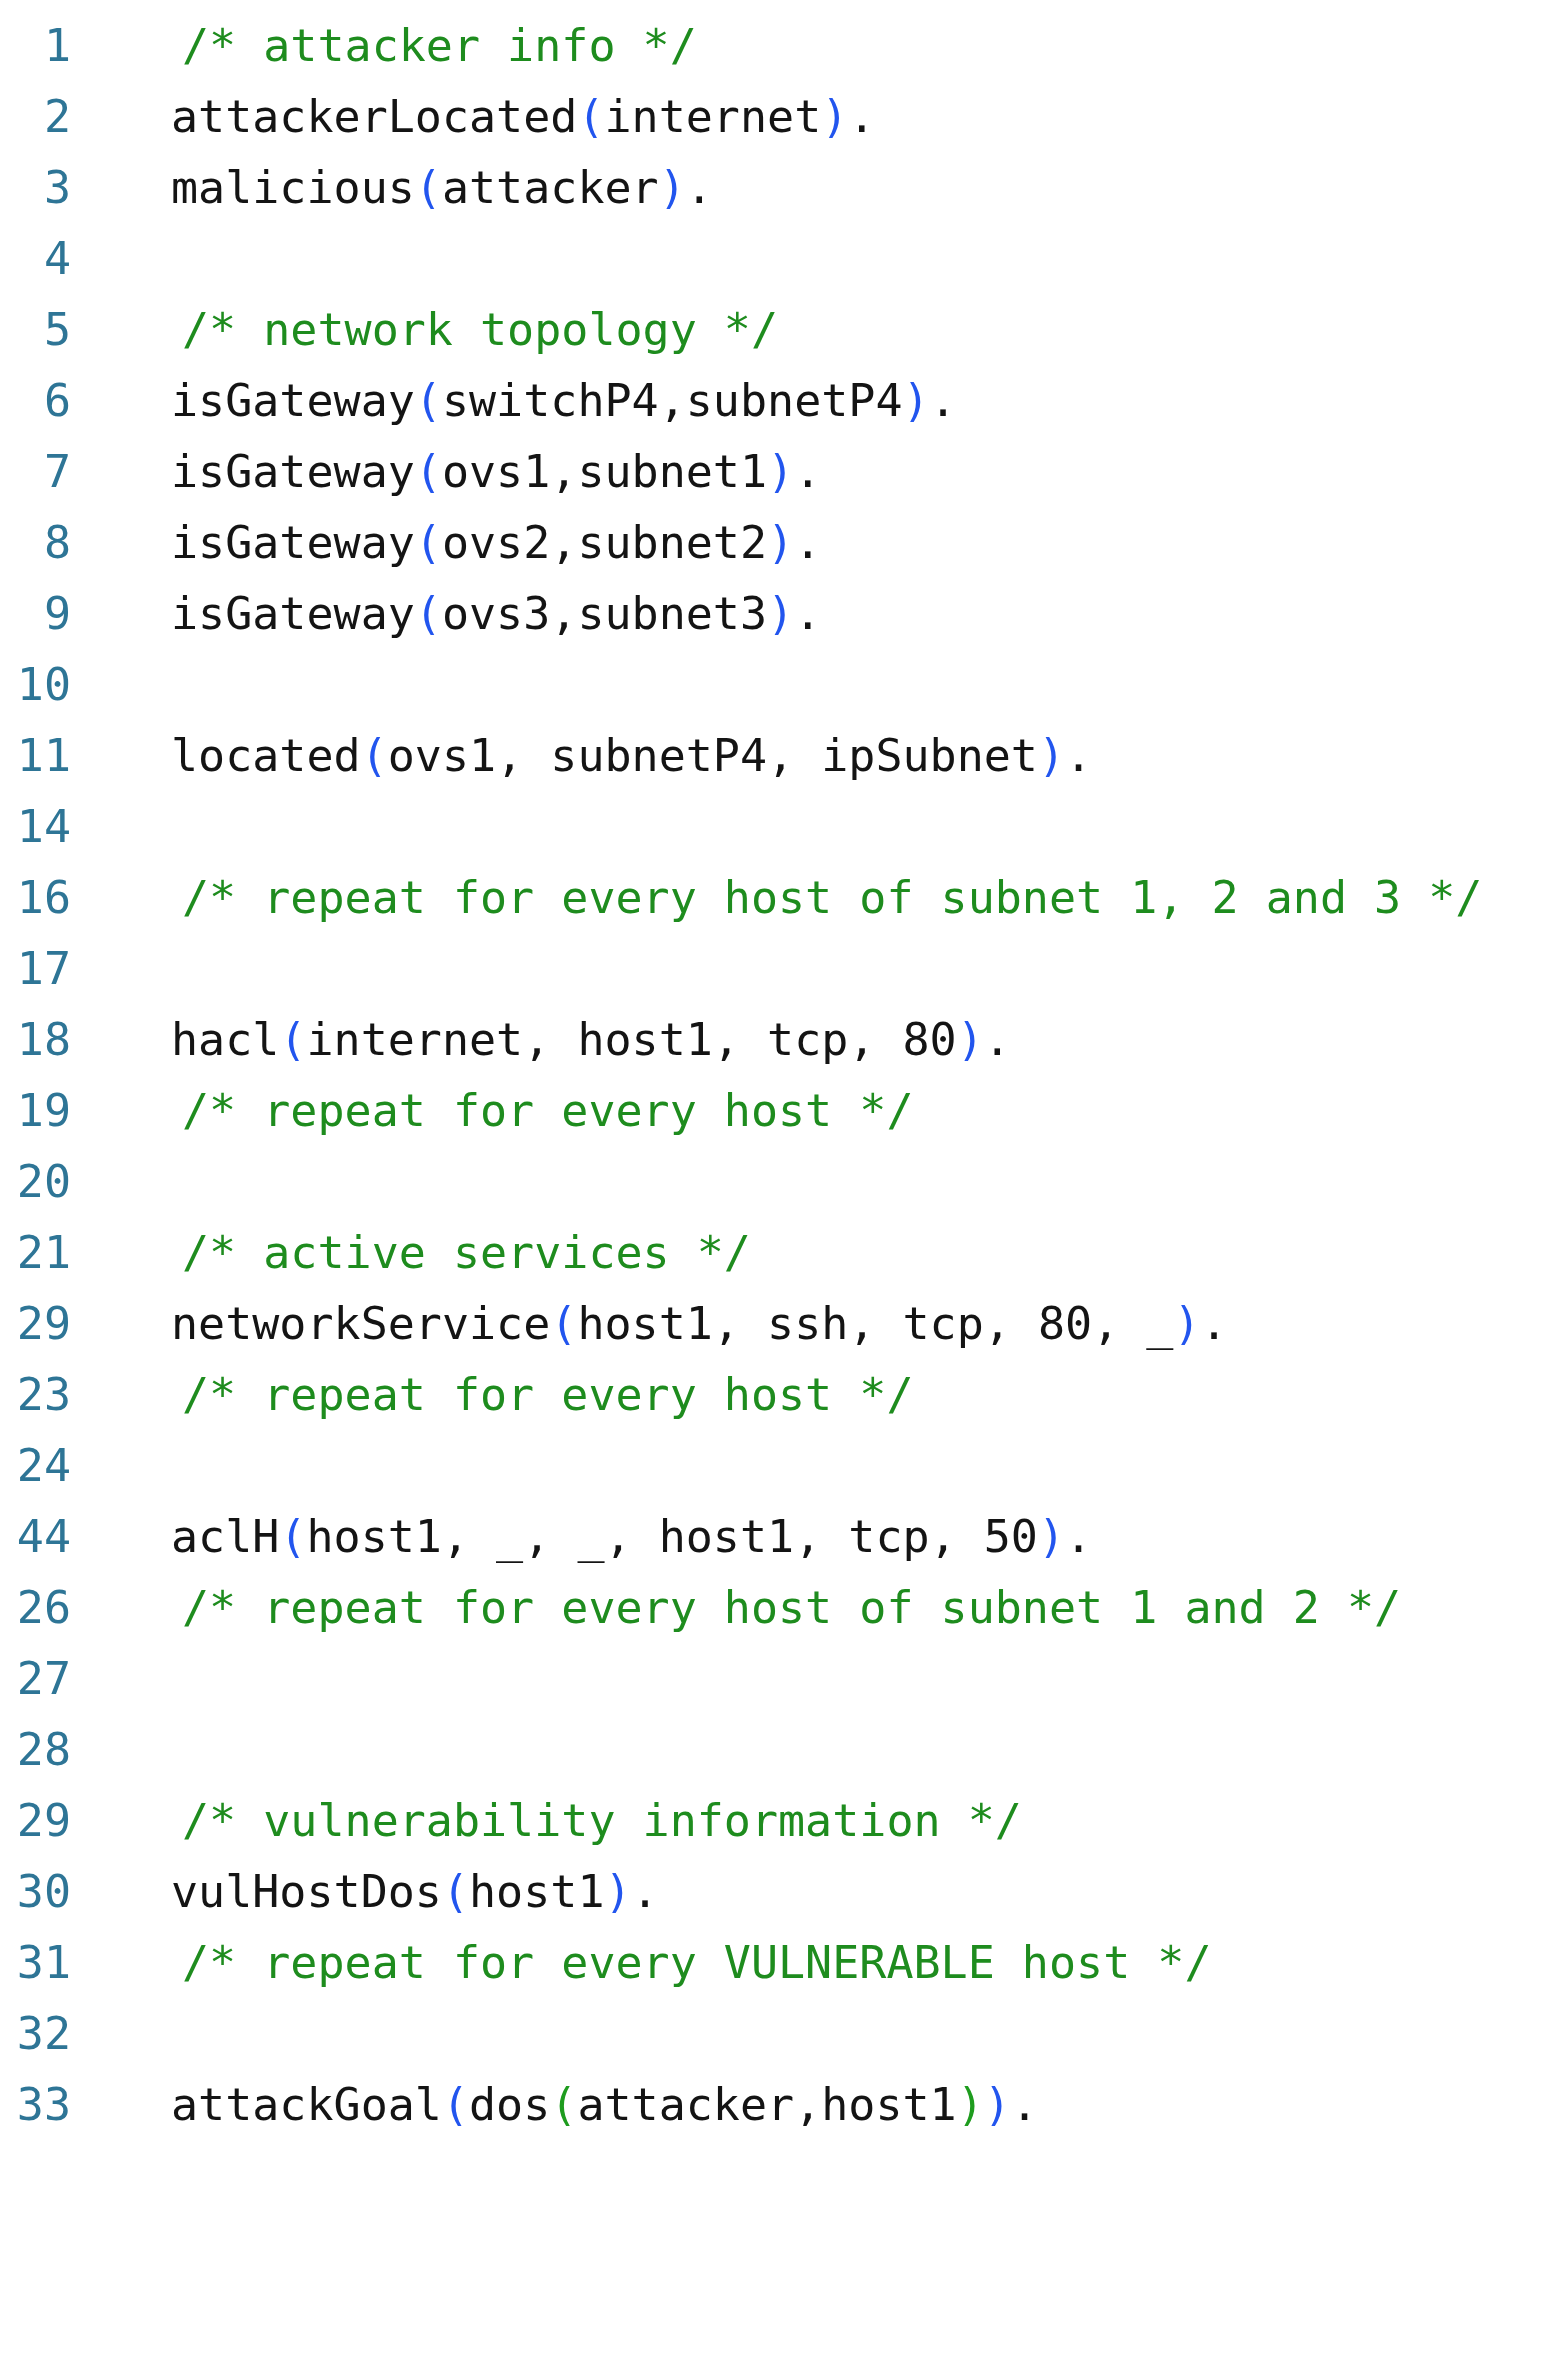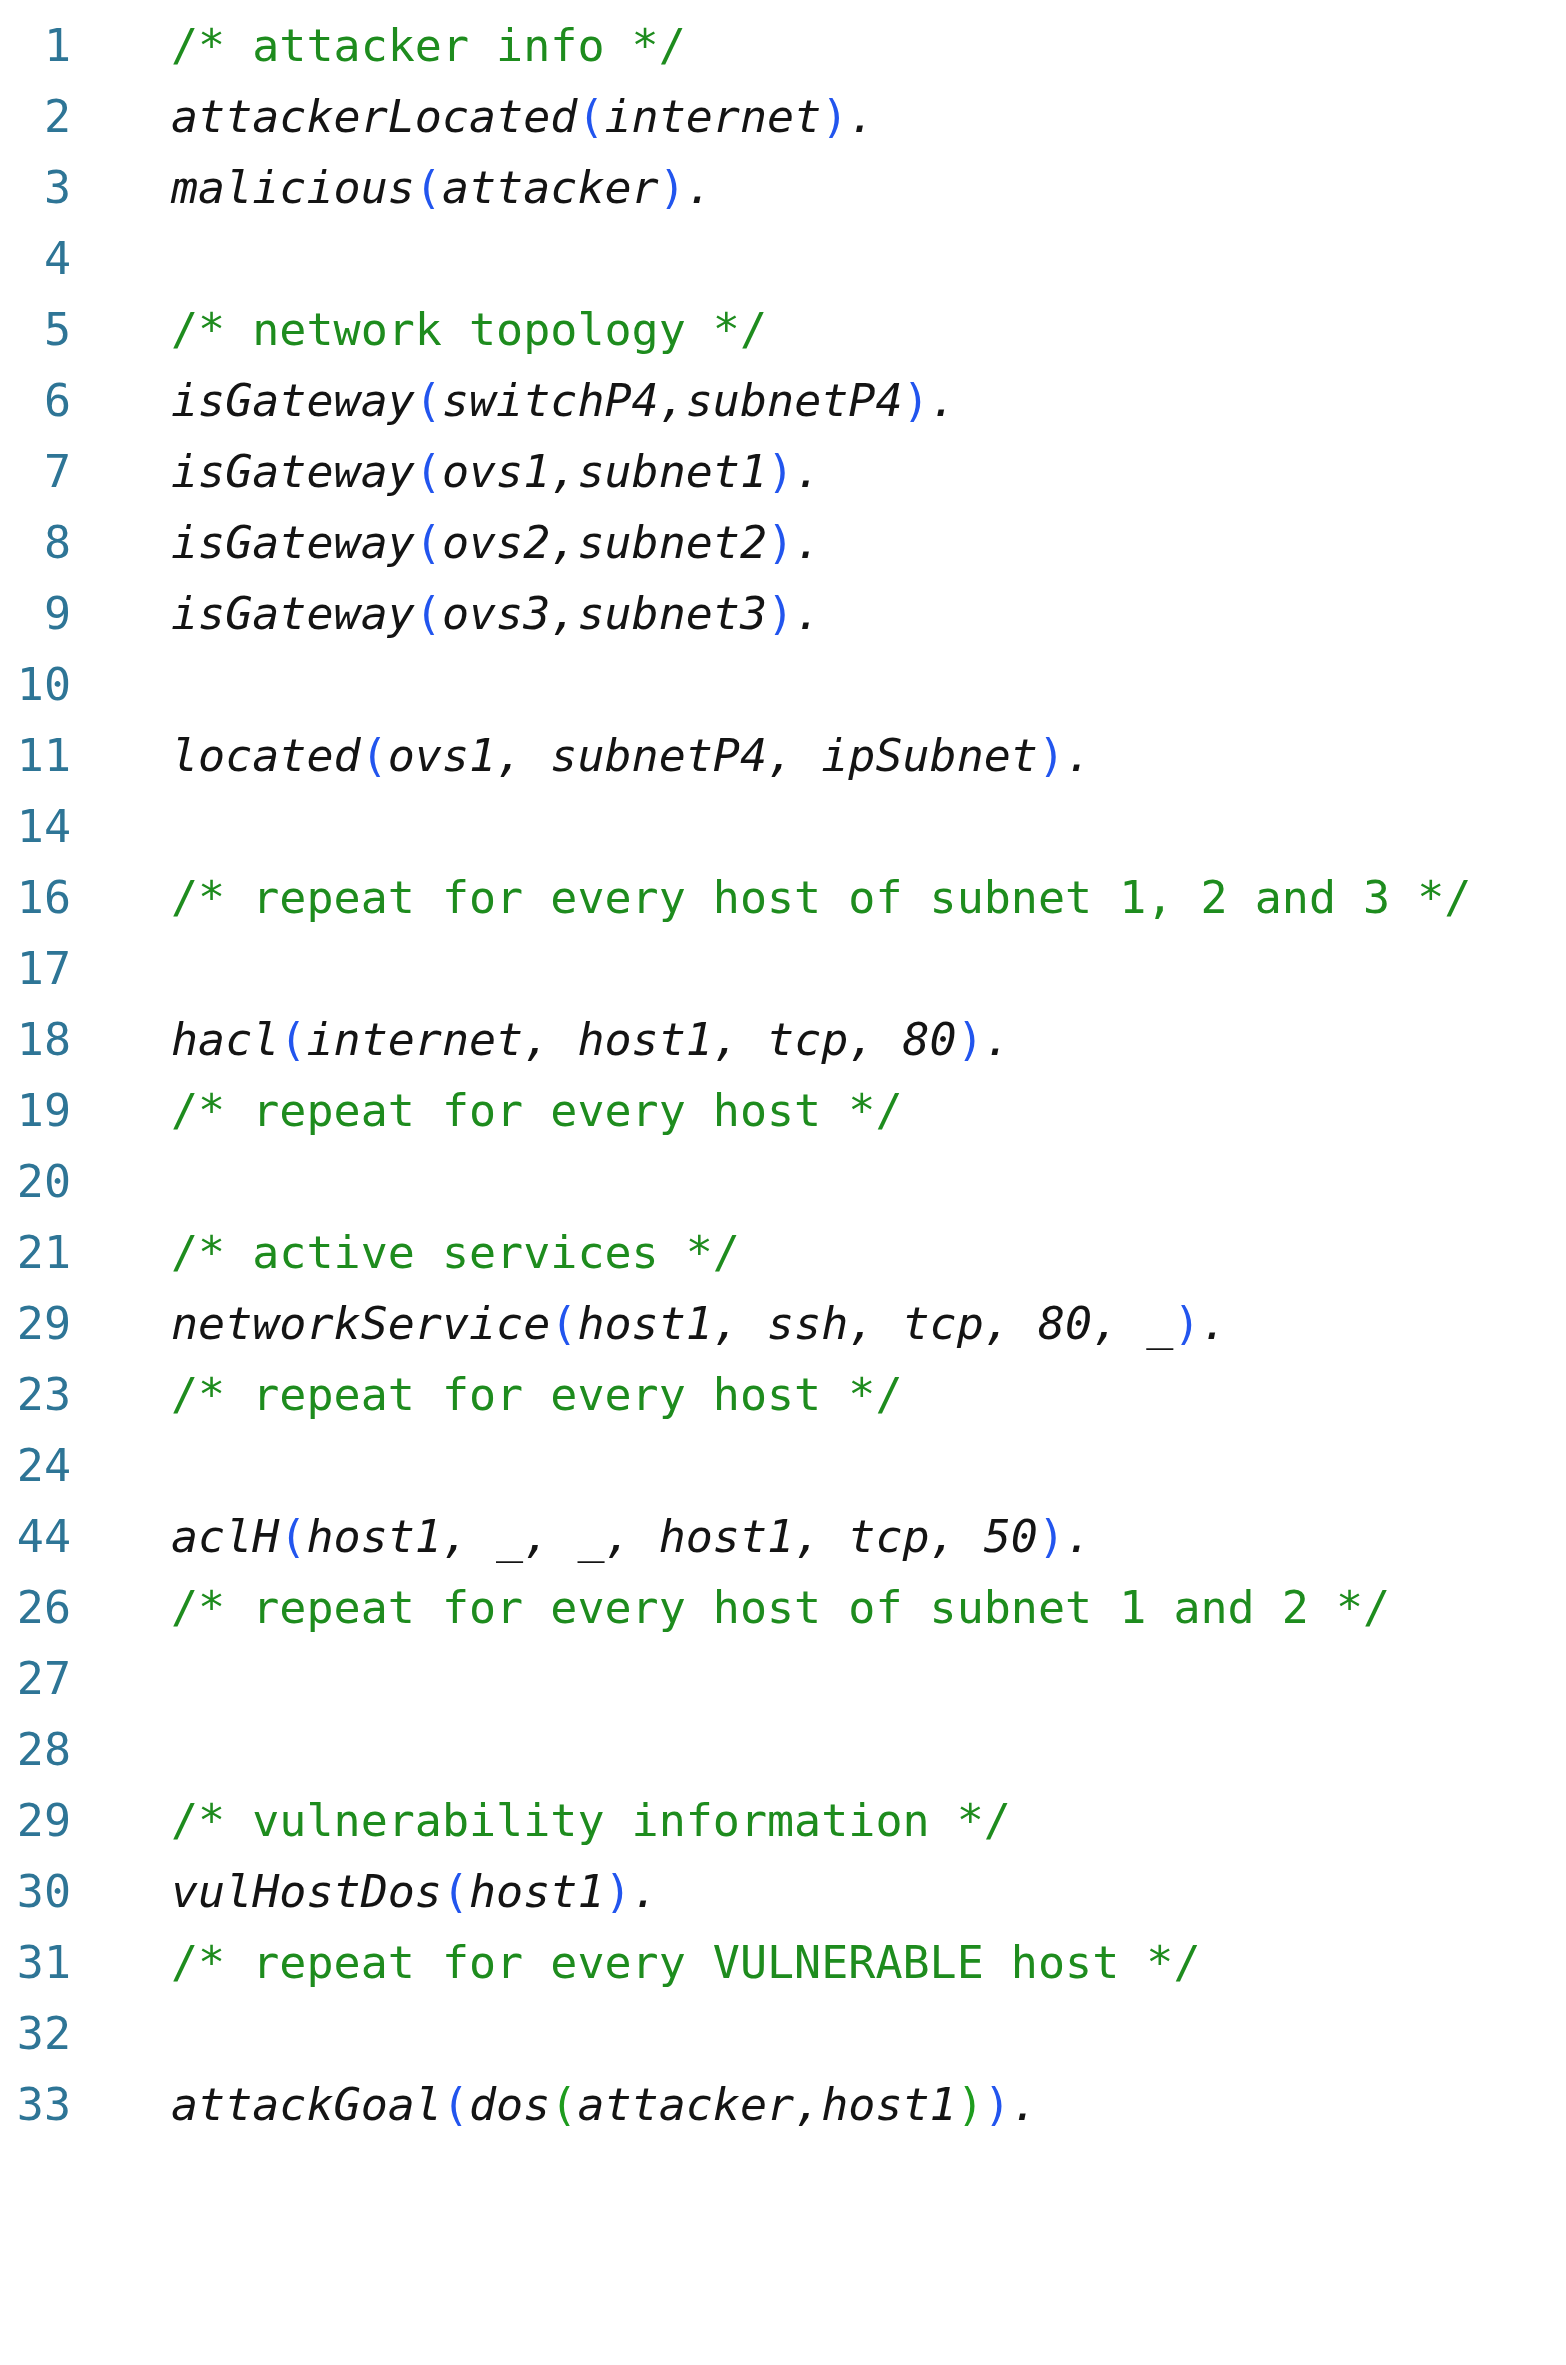--- a/index.html
+++ b/index.html
@@ -31,22 +31,22 @@
   .ln {
     flex: 0 0 71px;
     width: 71px;
     text-align: right;
     color: var(--ln-color);
   }
   .src {
     padding-left: 100px;
     color: var(--code-color);
   }
-  .tk-code    { color: var(--code-color); font-style: italic; }
-  .tk-comment { color: var(--comment-color); }
+  .tk-code    { color: var(--code-color); }
+  .tk-comment { color: var(--comment-color); margin-left: 11px; }
   .tk-paren1  { color: var(--paren1-color); }
   .tk-paren2  { color: var(--paren2-color); }
 </style>
 </head>
 <body style="background: rgb(255, 255, 255);">
 
 <main class="viewer" id="viewer" style="--ln-color: #2e7596; --code-color: #141414; --comment-color: #1e8c1e; --paren1-color: #2255ee; --paren2-color: #1e9c1e;">
     <div class="row"><span class="ln">1</span><span class="src"><span class="tk-comment">/* attacker info */</span></span></div>
     <div class="row"><span class="ln">2</span><span class="src"><span class="tk-code">attackerLocated</span><span class="tk-paren1">(</span><span class="tk-code">internet</span><span class="tk-paren1">)</span><span class="tk-code">.</span></span></div>
     <div class="row"><span class="ln">3</span><span class="src"><span class="tk-code">malicious</span><span class="tk-paren1">(</span><span class="tk-code">attacker</span><span class="tk-paren1">)</span><span class="tk-code">.</span></span></div>

